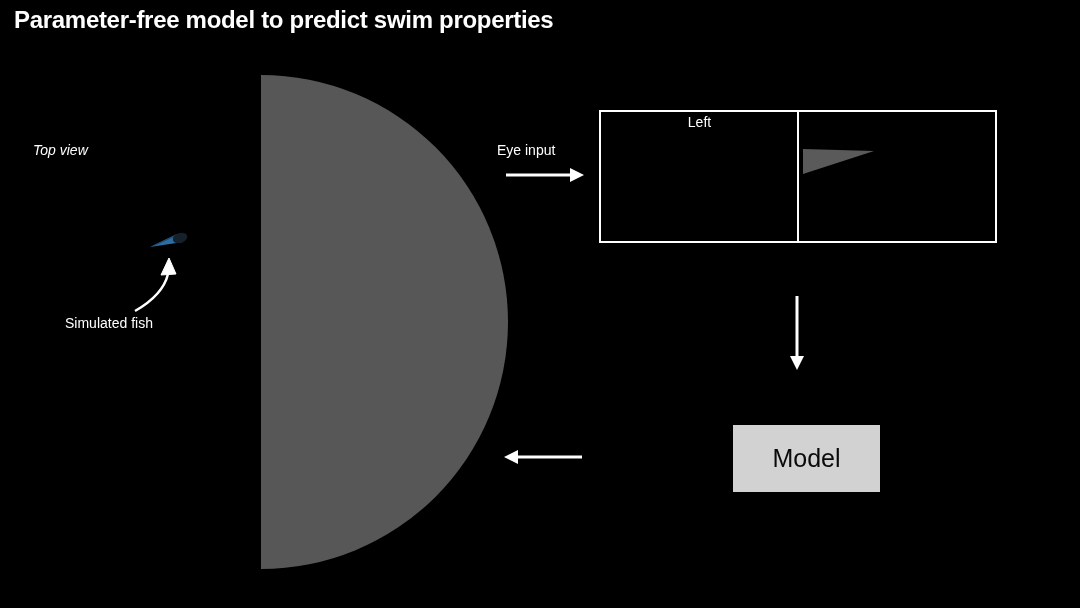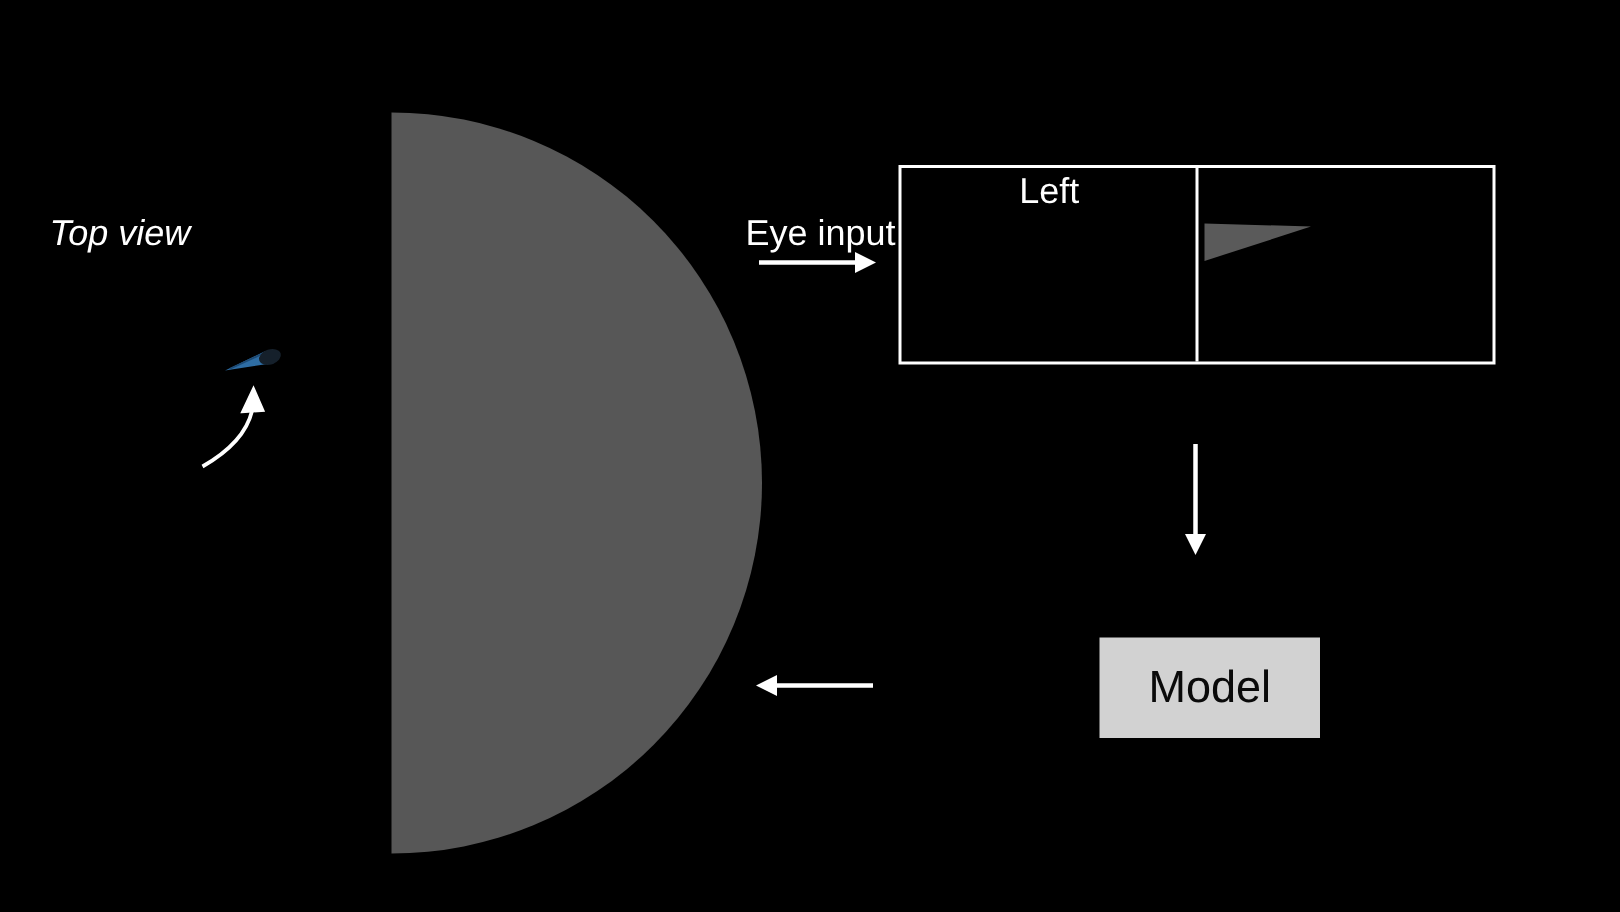--- a/index.html
+++ b/index.html
@@ -4,21 +4,21 @@
 <style>
   html,body{margin:0;padding:0;background:#000;}
   .stage{
     position:relative;width:1080px;height:608px;background:#000000;
     font-family:"Liberation Sans",sans-serif;color:#ffffff;overflow:hidden;
   }
   .abs{position:absolute;}
   .title{
     left:14px;top:6px;font-size:24px;font-weight:bold;letter-spacing:-0.3px;color:#ffffff;
   }
-  .lbl{font-size:24px;color:#ffffff;white-space:nowrap;}
+  .lbl{font-size:14px;color:#ffffff;white-space:nowrap;}
   .top-view{left:33px;top:142px;font-style:italic;}
   .sim-fish-lbl{left:65px;top:315px;}
   .eye-input-lbl{left:497px;top:142px;}
   .update-lbl{left:461px;top:465px;}
   .arena{
     left:261px;top:75px;width:247px;height:494px;
     background:#575757;border-radius:0 247px 247px 0;
   }
   .fish-svg{left:143px;top:225px;}
   .curved-arrow-svg{left:128px;top:250px;}
@@ -37,43 +37,45 @@
   .eye-half.right{right:0;}
   .eye-half .lbl{margin-top:2px;}
   .divider{
     position:absolute;left:calc(50% - 1px);top:0;width:2px;height:100%;background:#ffffff;
   }
   .wedge-svg{position:absolute;left:200px;top:35px;}
   .model-box{
     left:733px;top:425px;width:147px;height:67px;background:#d2d2d2;
     display:flex;align-items:center;justify-content:center;
   }
-  .model-box .model-lbl{color:#0a0a0a;font-size:30px;}
+  .model-box .model-lbl{color:#0a0a0a;font-size:25px;}
 </style>
 </head>
 <body>
 
 <div class="stage">
 
+  <div class="abs title">Parameter-free model to predict swim properties</div>
 
   <div class="abs lbl top-view">Top view</div>
 
   <div class="abs arena"></div>
 
   <svg class="abs fish-svg" width="52" height="28" viewBox="0 0 52 28">
     <polygon points="7,22 34,9 40,17" fill="#2e6da4"></polygon>
     <path d="M10,21 L36,9" stroke="#1d4a74" stroke-width="1.2" fill="none"></path>
     <ellipse cx="37" cy="13" rx="7.5" ry="5" fill="#15202b" transform="rotate(-18 37 13)"></ellipse>
   </svg>
 
   <svg class="abs curved-arrow-svg" width="64" height="72" viewBox="0 0 64 72">
     <path d="M7,61 Q35,45 40,24" stroke="#ffffff" stroke-width="2.5" fill="none"></path>
     <polygon points="33,25 48,24 41,8" fill="#ffffff" stroke="#ffffff" stroke-width="1"></polygon>
   </svg>
 
+  <div class="abs lbl sim-fish-lbl">Simulated fish</div>
 
   <div class="abs lbl eye-input-lbl">Eye input</div>
 
   <svg class="abs right-arrow-svg" width="90" height="20" viewBox="0 0 90 20">
     <line x1="6" y1="10" x2="70" y2="10" stroke="#ffffff" stroke-width="3"></line>
     <polygon points="70,3 70,17 84,10" fill="#ffffff"></polygon>
   </svg>
 
   <div class="abs eye-panel">
     <div class="eye-half left">

